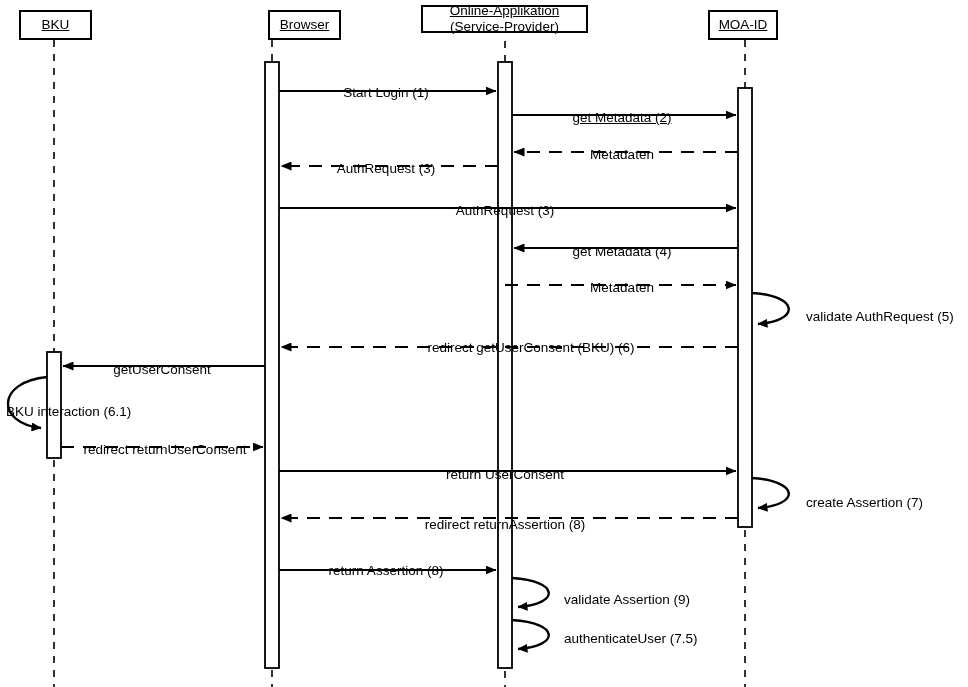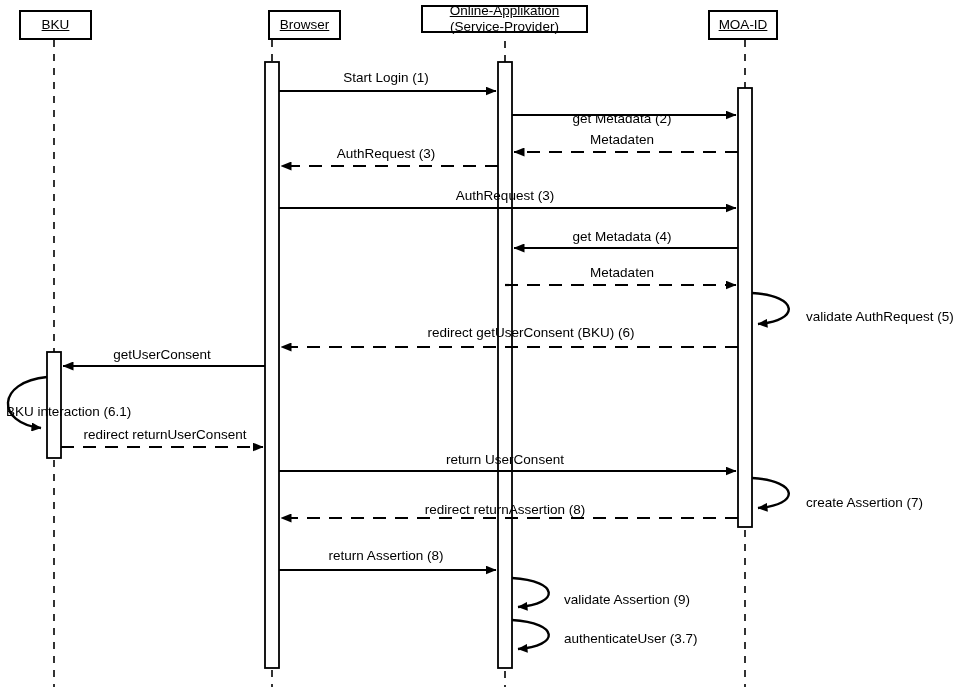--- a/index.html
+++ b/index.html
@@ -29,21 +29,21 @@
     padding:0 4px;
   }
 
   .msg-label{
     position:absolute;
     font-size:13.5px;
     line-height:15px;
     white-space:nowrap;
     background:transparent;
   }
-  .msg-label.center{transform:translateX(-50%);}
+  .msg-label.center{transform:translateX(-50%);margin-top:15px;}
   .msg-label.left{transform:translateX(0);margin-top:8px;}
 </style>
 </head>
 <body>
 
 <div id="canvas">
 
   <div class="lifeline-box" style="left:19px;top:10px;width:73px;height:30px;text-align:right;">
     <span class="lbl">BKU</span>
   </div>
@@ -120,21 +120,21 @@
 
     <path d="M752,478 C 800,481 800,505 758,508" fill="none" stroke="#000" stroke-width="2.4" marker-end="url(#arrowhead-sm)"></path>
 
     <path d="M512,578 C 560,581 560,604 518,607" fill="none" stroke="#000" stroke-width="2.4" marker-end="url(#arrowhead-sm)"></path>
 
     <path d="M512,620 C 560,623 560,646 518,649" fill="none" stroke="#000" stroke-width="2.4" marker-end="url(#arrowhead-sm)"></path>
   </svg>
 
   <span class="msg-label center" style="left:386px;top:70px;">Start Login (1)</span>
 
-  <span class="msg-label center" style="left:622px;top:111px;">get Metadata (2)</span>
+  <span class="msg-label center" style="left:622px;top:95px;text-decoration:underline;">get Metadata (2)</span>
 
   <span class="msg-label center" style="left:622px;top:132px;">Metadaten</span>
 
   <span class="msg-label center" style="left:386px;top:146px;">AuthRequest (3)</span>
 
   <span class="msg-label center" style="left:505px;top:188px;">AuthRequest (3)</span>
 
   <span class="msg-label center" style="left:622px;top:229px;">get Metadata (4)</span>
 
   <span class="msg-label center" style="left:622px;top:265px;">Metadaten</span>
@@ -152,15 +152,15 @@
   <span class="msg-label center" style="left:386px;top:548px;">return Assertion (8)</span>
 
   <span class="msg-label left" style="left:806px;top:301px;">validate AuthRequest (5)</span>
 
   <span class="msg-label left" style="left:6px;top:396px;">BKU interaction (6.1)</span>
 
   <span class="msg-label left" style="left:806px;top:487px;">create Assertion (7)</span>
 
   <span class="msg-label left" style="left:564px;top:584px;">validate Assertion (9)</span>
 
-  <span class="msg-label left" style="left:564px;top:623px;">authenticateUser (3.7)</span>
+  <span class="msg-label left" style="left:564px;top:623px;">authenticateUser (7.5)</span>
 
 </div>
 
 </body></html>

